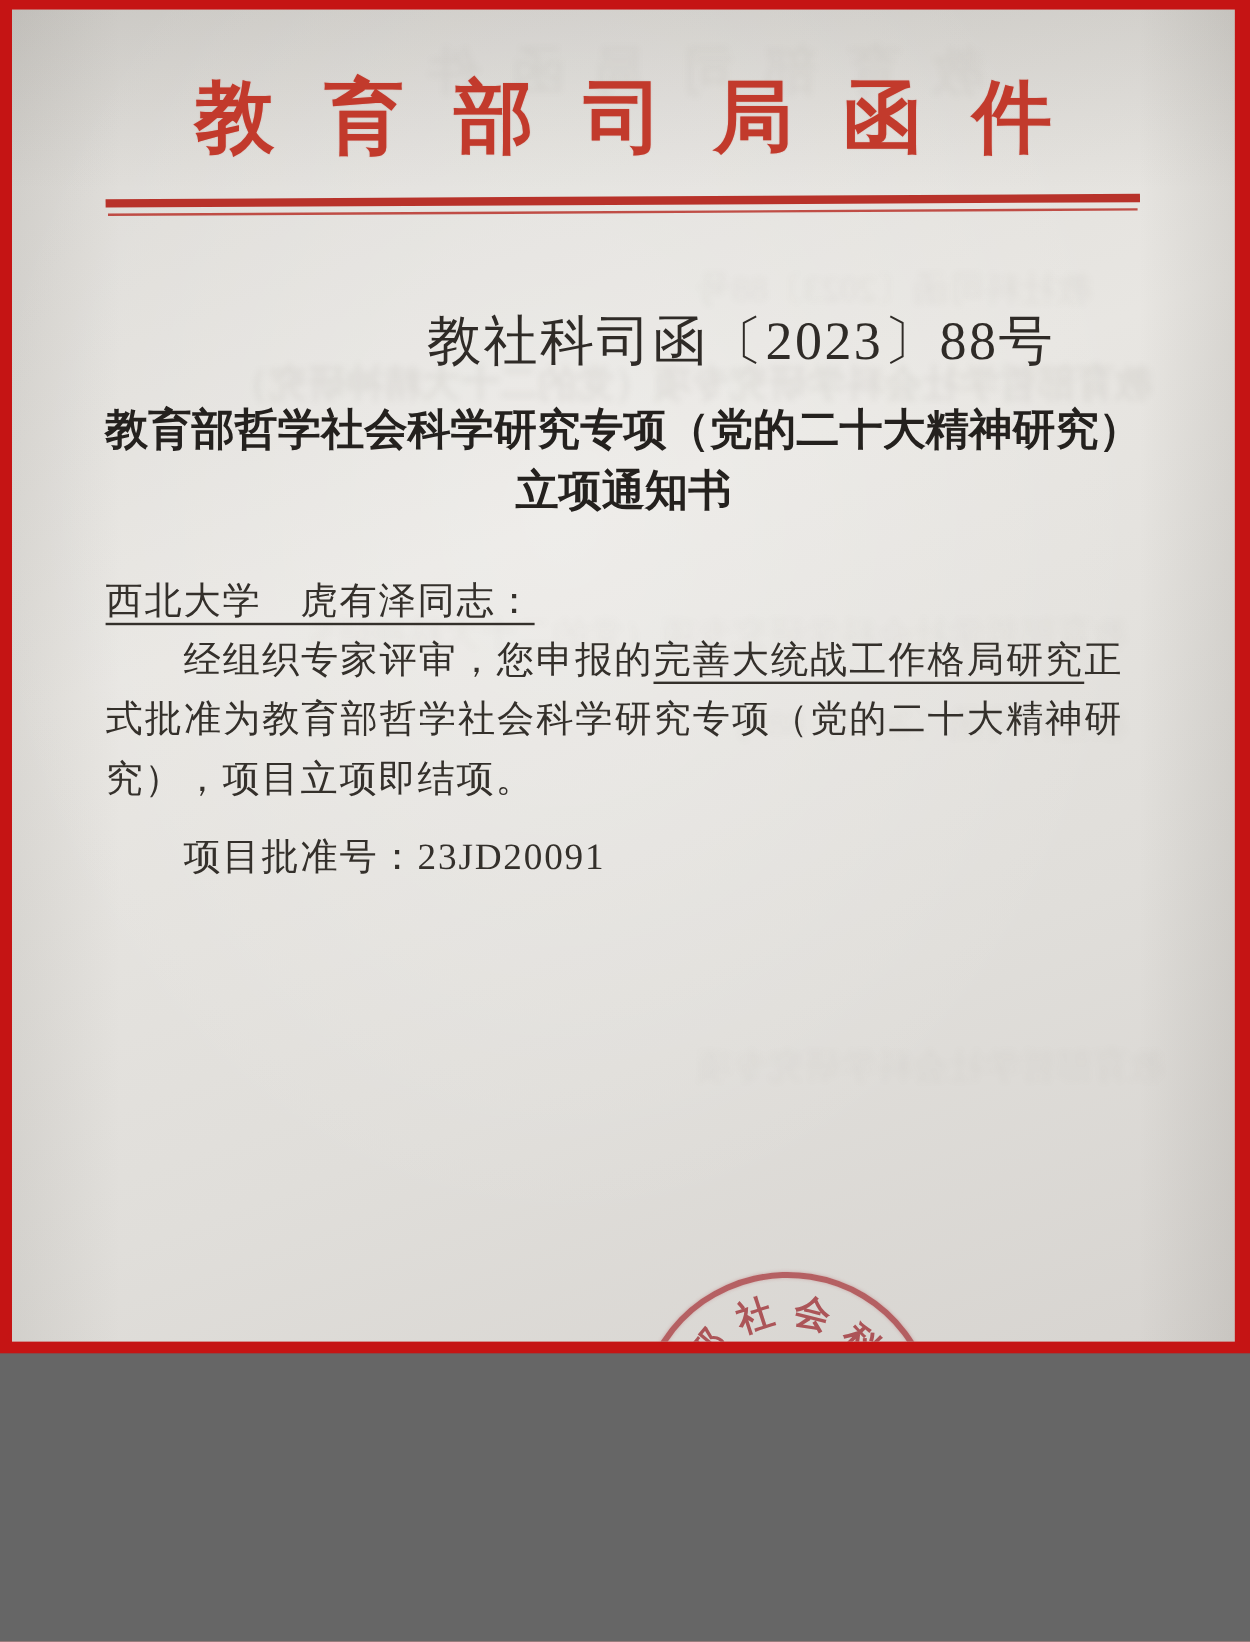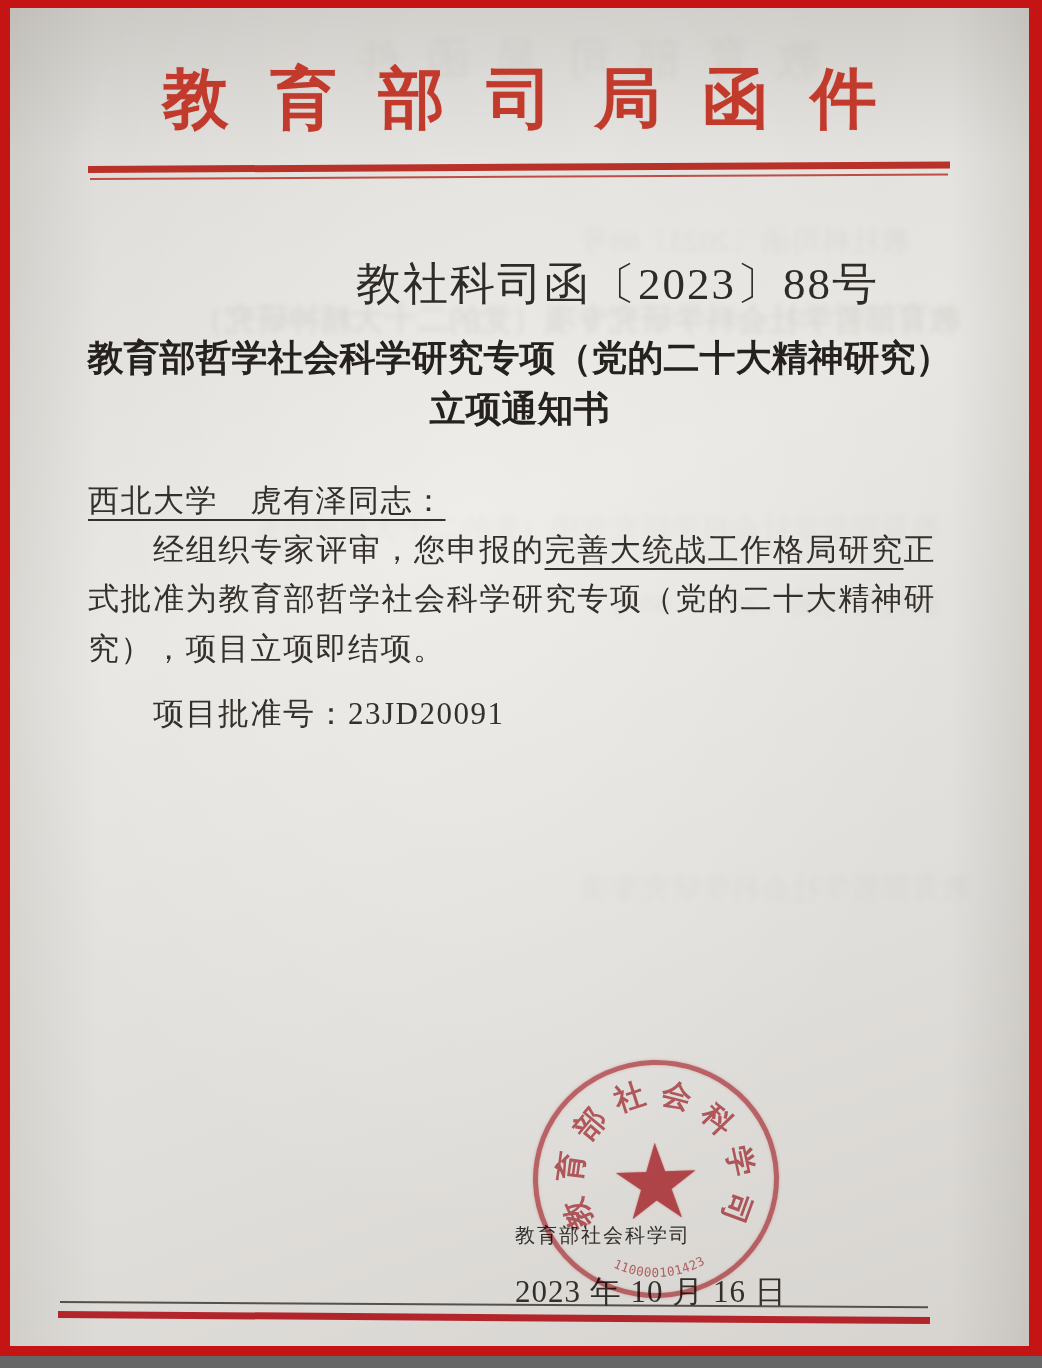--- a/index.html
+++ b/index.html
@@ -1,17 +1,17 @@
 <!DOCTYPE html>
 <html><head>
 <meta charset="utf-8">
 <style>
   html,body{margin:0;padding:0;background:#666;}
   .stage{
-    position:relative;width:1042px;height:1356px;overflow:hidden;
+    position:relative;width:1042px;height:1128px;overflow:hidden;
     background:#c51414;
     font-family:"Liberation Serif","DejaVu Serif",serif;
   }
   
   .paper{
     position:absolute;left:10px;top:8px;right:13px;bottom:10px;
     background:
       radial-gradient(ellipse at 45% 38%, rgba(255,255,255,.28), rgba(255,255,255,0) 62%),
       linear-gradient(to bottom, rgba(95,90,82,.12), rgba(95,90,82,0) 150px),
       linear-gradient(to right, rgba(95,90,82,.10), rgba(95,90,82,0) 90px),

